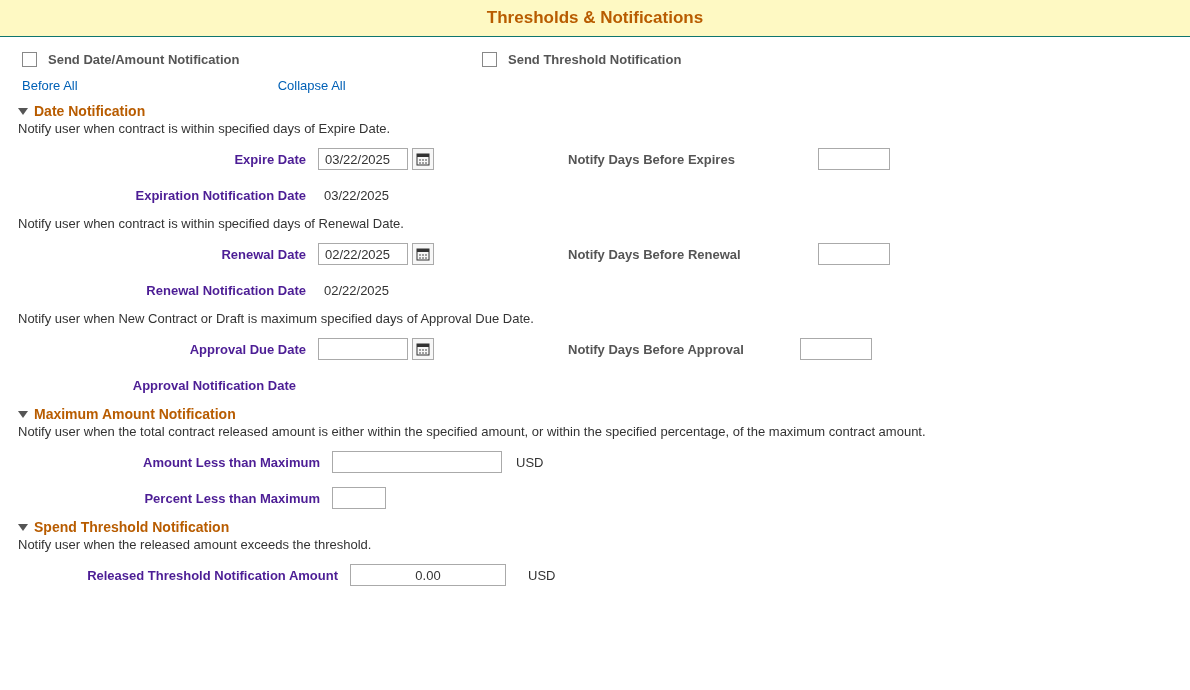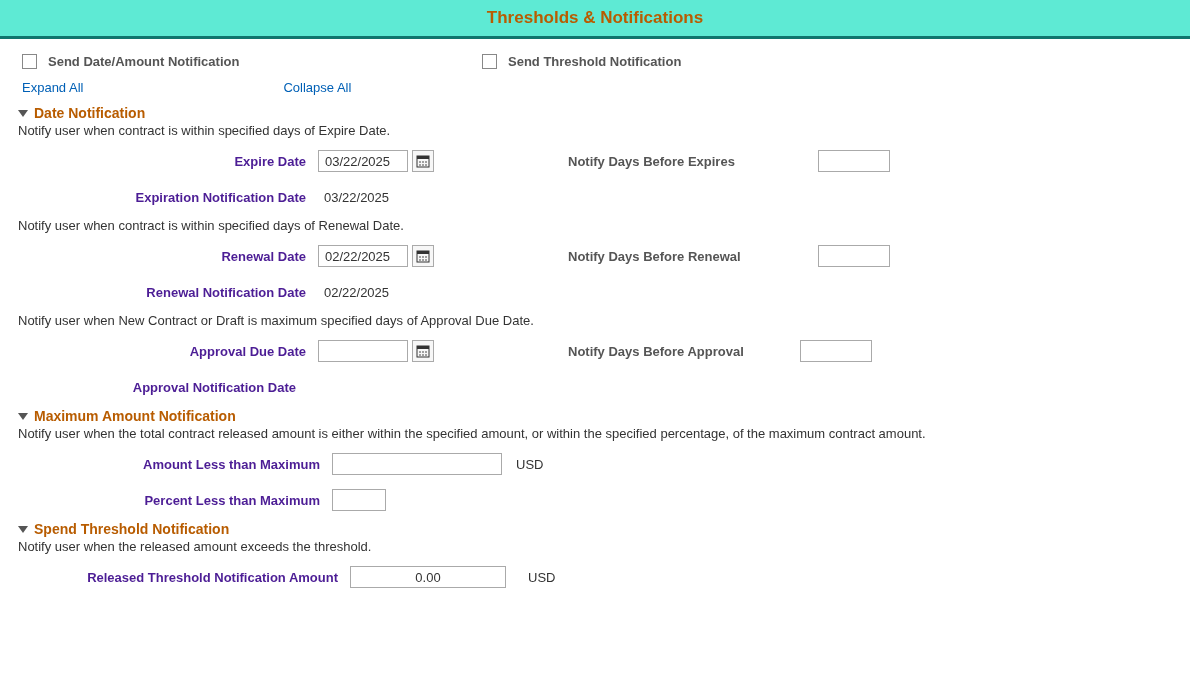--- a/index.html
+++ b/index.html
@@ -4,22 +4,22 @@
 <style>
   * { box-sizing: border-box; }
   body {
     margin: 0;
     font-family: Arial, Helvetica, sans-serif;
     font-size: 13px;
     color: #333;
     background: #fff;
   }
   .page-header {
-    background: #5eead4;
-    border-bottom: 3px solid #0f766e;
+    background: #fef9c3;
+    border-bottom: 1px solid #0f766e;
     padding: 8px 0;
     text-align: center;
   }
   .page-header .title {
     display: inline-block;
     color: #b85c00;
     font-weight: bold;
     font-size: 17px;
   }
   .content {
@@ -158,21 +158,21 @@
       <input type="checkbox" style="">
       <label>Send Date/Amount Notification</label>
     </div>
     <div class="cb-group">
       <input type="checkbox" style="">
       <label>Send Threshold Notification</label>
     </div>
   </div>
 
   <div class="link-row">
-    <span class="link">Expand All</span>
+    <span class="link">Before All</span>
     <span class="link">Collapse All</span>
   </div>
 
   <div class="section-header">
     <span class="triangle"></span>
     <span class="section-title">Date Notification</span>
   </div>
 
   <div class="section-desc">Notify user when contract is within specified days of Expire Date.</div>
 

